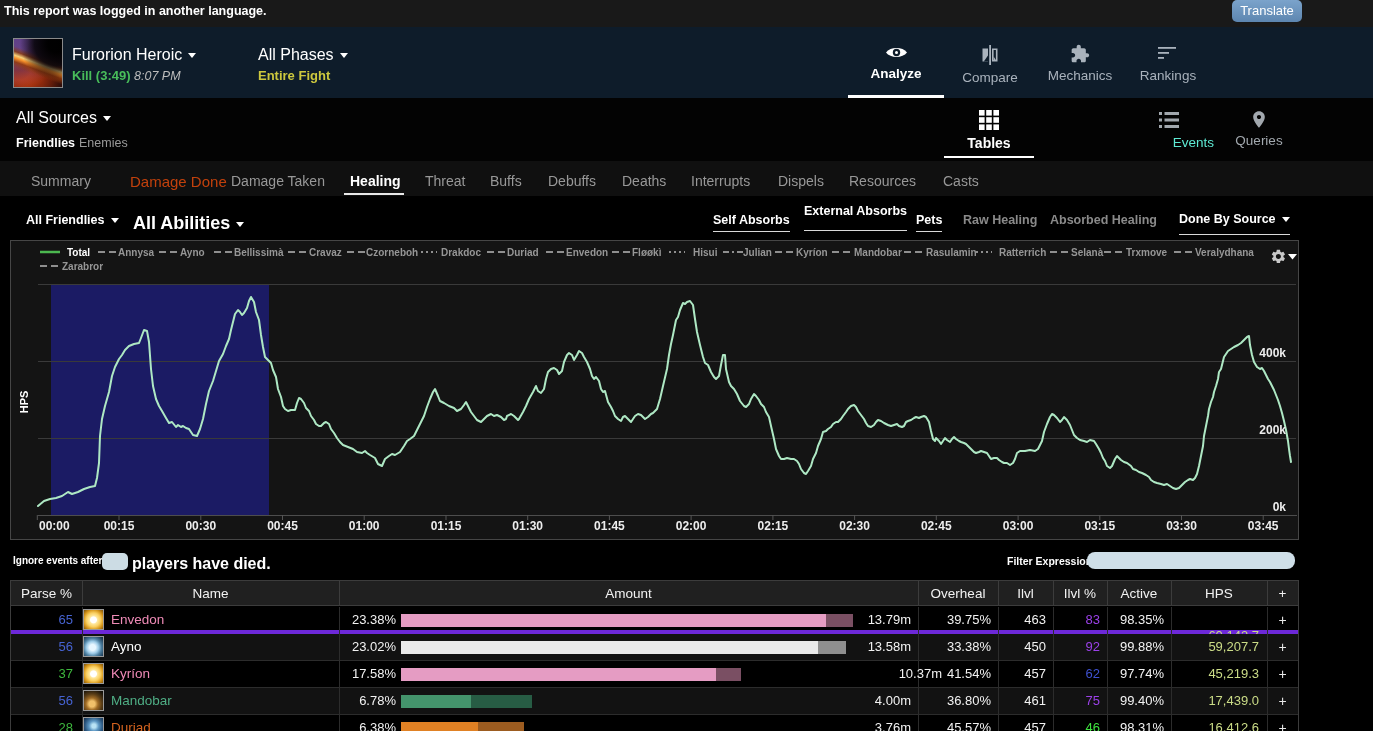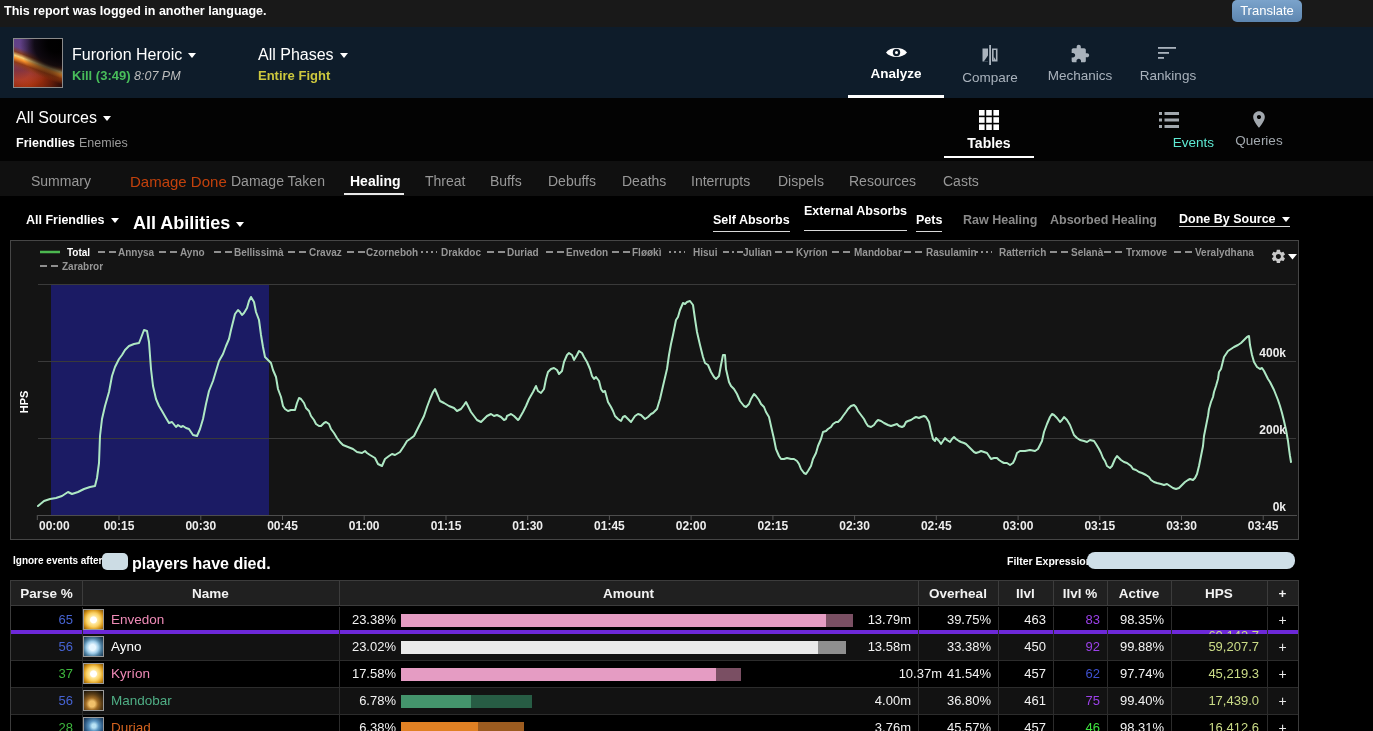--- a/index.html
+++ b/index.html
@@ -2,21 +2,21 @@
 <html><head><meta charset="utf-8">
 <style>
 *{margin:0;padding:0;box-sizing:border-box}
 html,body{width:1373px;height:731px;background:#000;overflow:hidden;font-family:"Liberation Sans",sans-serif}
 .a{position:absolute}
 .b{font-weight:bold}
 .caret{display:inline-block;width:0;height:0;border-left:4px solid transparent;border-right:4px solid transparent;border-top:5px solid #fff;vertical-align:middle;margin-left:6px}
 .mi{display:block;margin:0 auto}
 .lg{font:bold 10px "Liberation Sans",sans-serif;fill:#969696}
 .ax{font:bold 12px "Liberation Sans",sans-serif;fill:#ededed}
-.hd{color:#f2f2f2;font-weight:bold;font-size:13.5px;text-align:center;line-height:25px}
+.hd{color:#f2f2f2;font-weight:normal;font-size:13.5px;text-align:center;line-height:25px}
 .cell{font-size:13px;color:#f2f2f2;line-height:26px;text-align:right}
 </style></head>
 <body>
 
 <div class="a" style="left:0;top:0;width:1373px;height:27px;background:#191919">
  <div class="a b" style="left:4px;top:4px;font-size:12.5px;color:#fff">This report was logged in another language.</div>
  <div class="a" style="left:1232px;top:0px;width:70px;height:22px;background:linear-gradient(#7ba3cb,#5d86b0);border-radius:5px;color:#fff;font-size:13px;text-align:center;line-height:21px">Translate</div>
 </div>
 
 <div class="a" style="left:0;top:27px;width:1373px;height:71px;background:#0e1c2a">
@@ -128,21 +128,21 @@
 </div>
 
 <div class="a" style="left:0;top:196px;width:1373px;height:44px;background:#000">
  <div class="a b" style="left:26px;top:17px;font-size:12.5px;color:#fff">All Friendlies<span class="caret" style="border-top-color:#fff"></span></div>
  <div class="a b" style="left:133px;top:17px;font-size:18px;color:#fff">All Abilities<span class="caret"></span></div>
  <div class="a b" style="left:713px;top:17px;font-size:12.5px;color:#fff;border-bottom:1px solid #d8d8d8;padding-bottom:4px">Self Absorbs</div>
  <div class="a b" style="left:804px;top:8px;font-size:12.5px;color:#fff;border-bottom:1px solid #d8d8d8;padding-bottom:12px">External Absorbs</div>
  <div class="a b" style="left:916px;top:17px;font-size:12.5px;color:#fff;border-bottom:1px solid #d8d8d8;padding-bottom:4px">Pets</div>
  <div class="a b" style="left:963px;top:17px;font-size:12.5px;color:#8a8a8a">Raw Healing</div>
  <div class="a b" style="left:1050px;top:17px;font-size:12.5px;color:#8a8a8a">Absorbed Healing</div>
- <div class="a b" style="left:1179px;top:16px;font-size:12.5px;color:#fff;border-bottom:1px solid #d8d8d8;padding-bottom:0">Done By Source<span class="caret"></span></div>
+ <div class="a b" style="left:1179px;top:16px;font-size:12.5px;color:#fff;border-bottom:1px solid #d8d8d8;padding-bottom:8px">Done By Source<span class="caret"></span></div>
 </div>
 
 <svg class="a" style="left:10px;top:240px" width="1289" height="300" viewBox="0 0 1289 300">
  <rect x="0.5" y="0.5" width="1288" height="299" fill="#141414" stroke="#464646"></rect>
  <line x1="30" y1="12" x2="50" y2="12" stroke="#4cb850" stroke-width="2.5"></line>
  <text x="57" y="16" class="lg" style="fill:#fff">Total</text>
  <line x1="88" y1="12" x2="108" y2="12" stroke="#8f8f8f" stroke-width="2" stroke-dasharray="7 4"></line>
 <text x="108" y="16" class="lg">Annysa</text>
 <line x1="149" y1="12" x2="169" y2="12" stroke="#8f8f8f" stroke-width="2" stroke-dasharray="7 4"></line>
 <text x="170" y="16" class="lg">Ayno</text>

